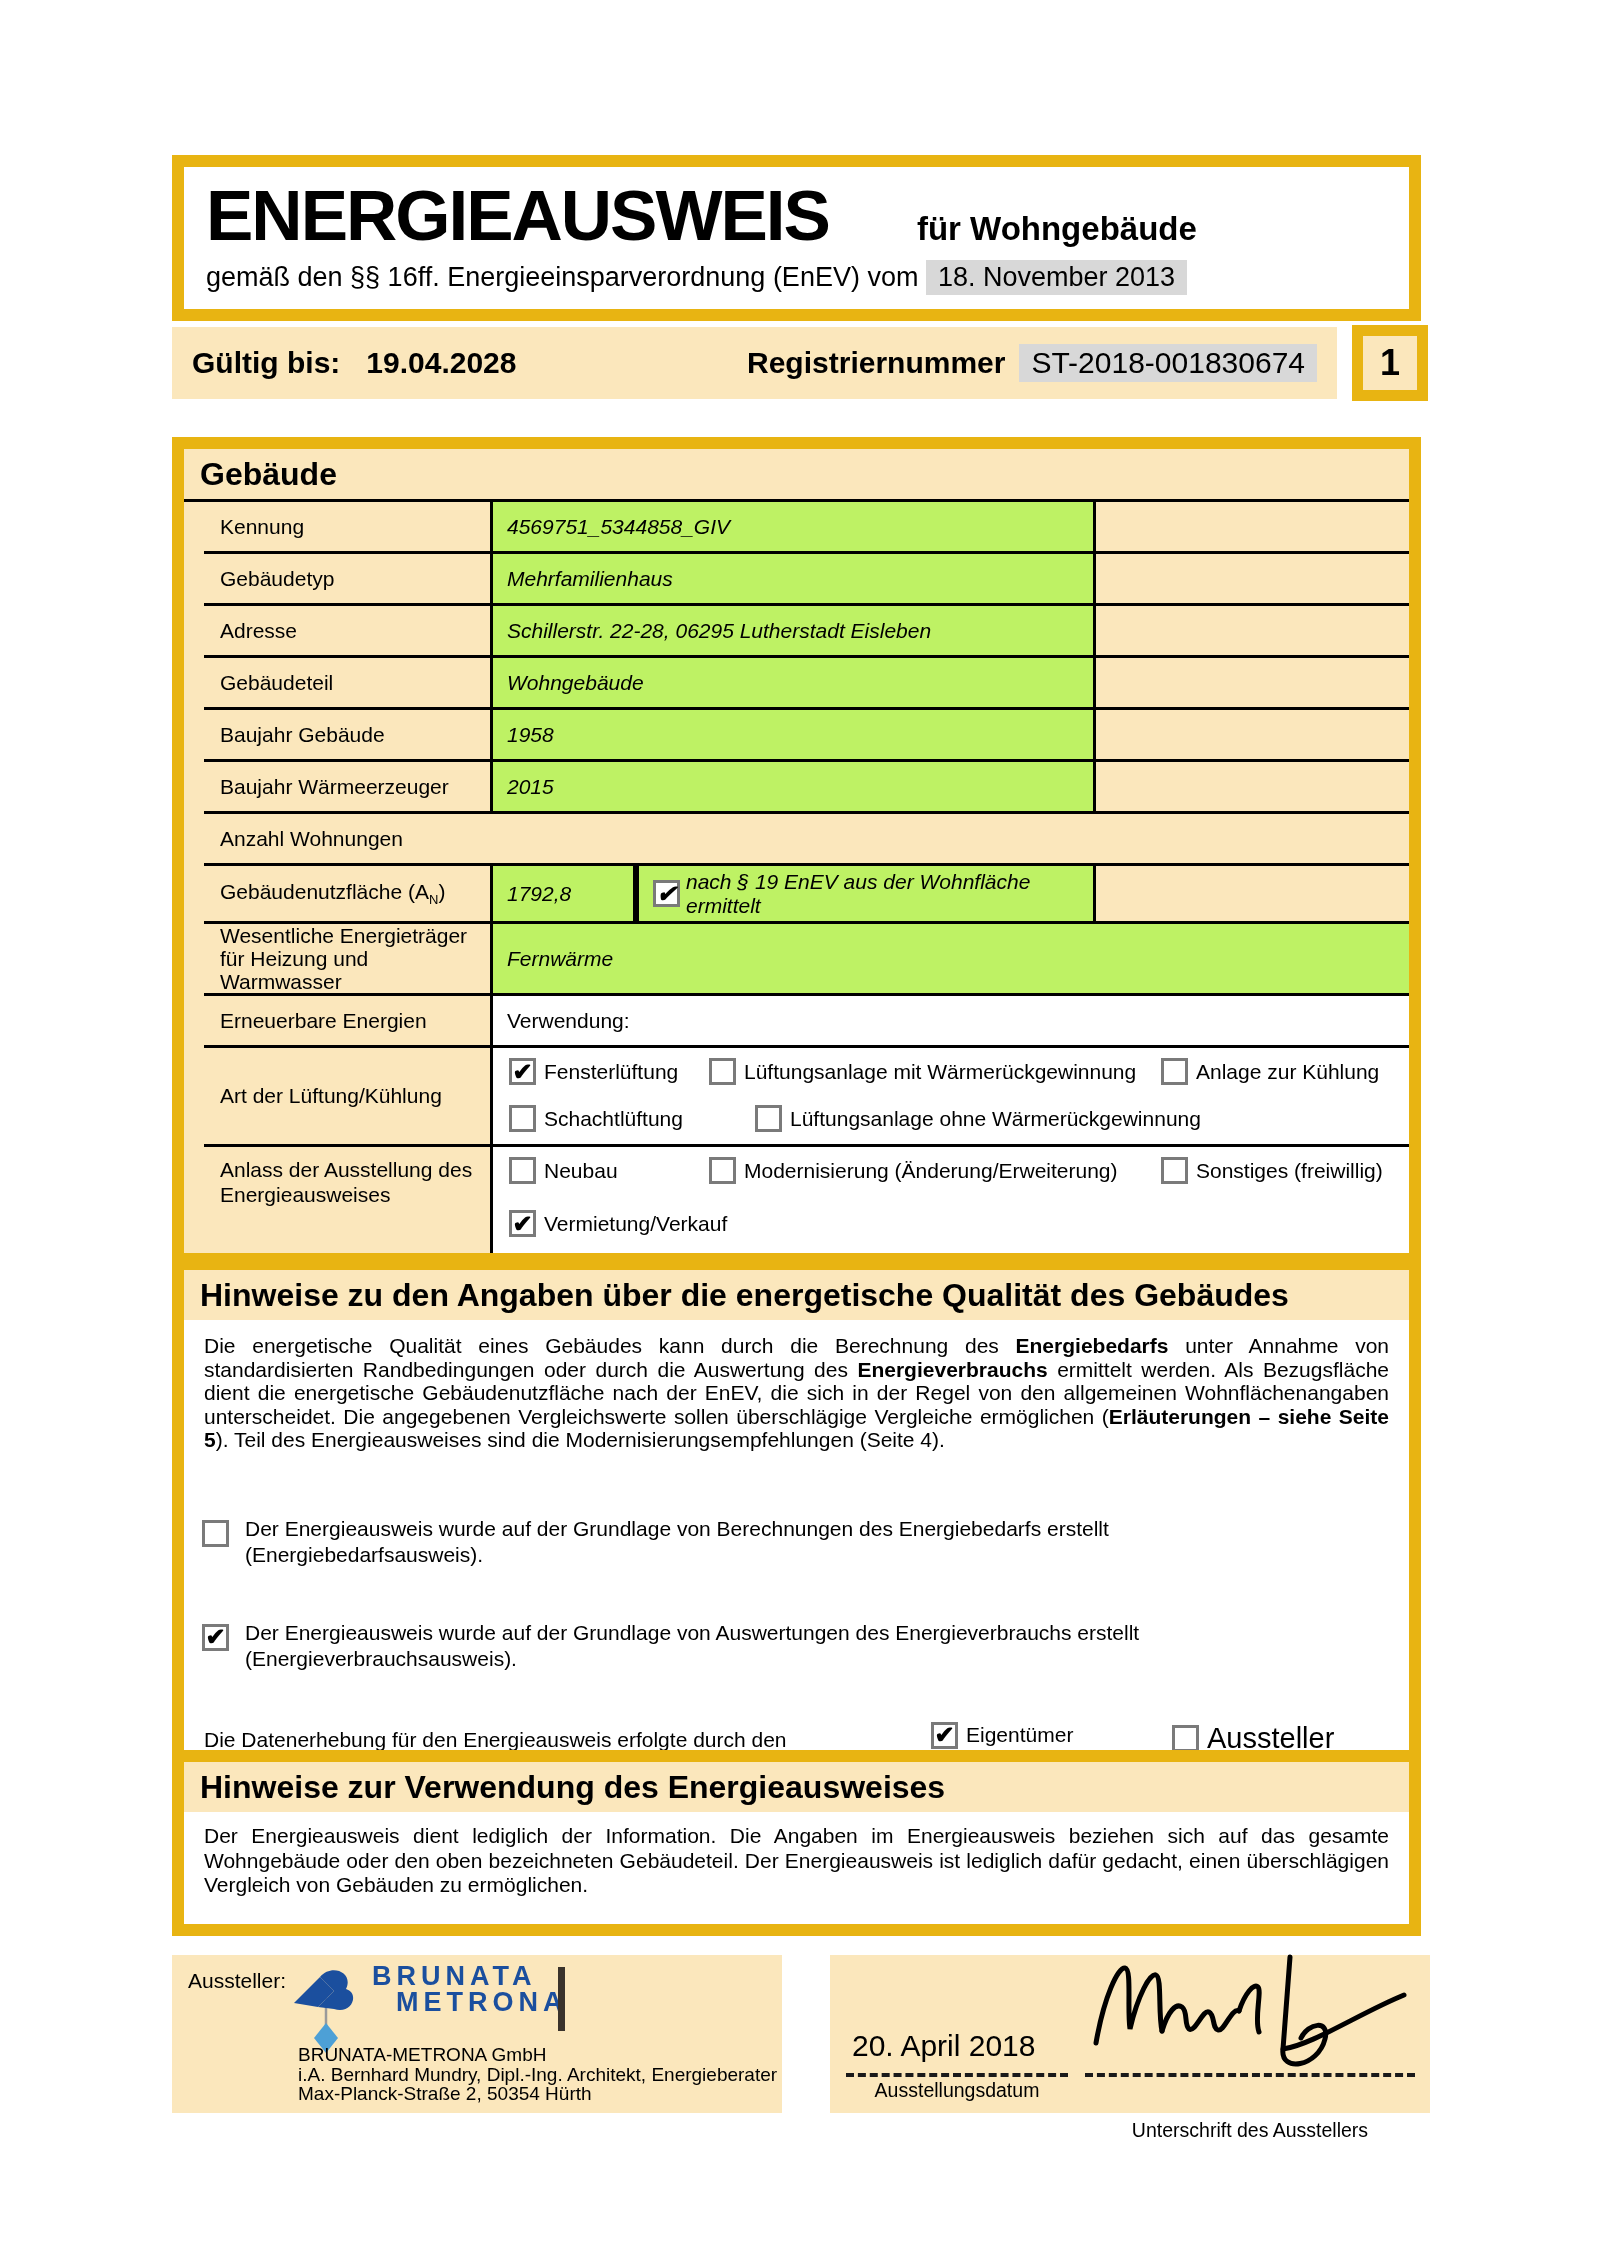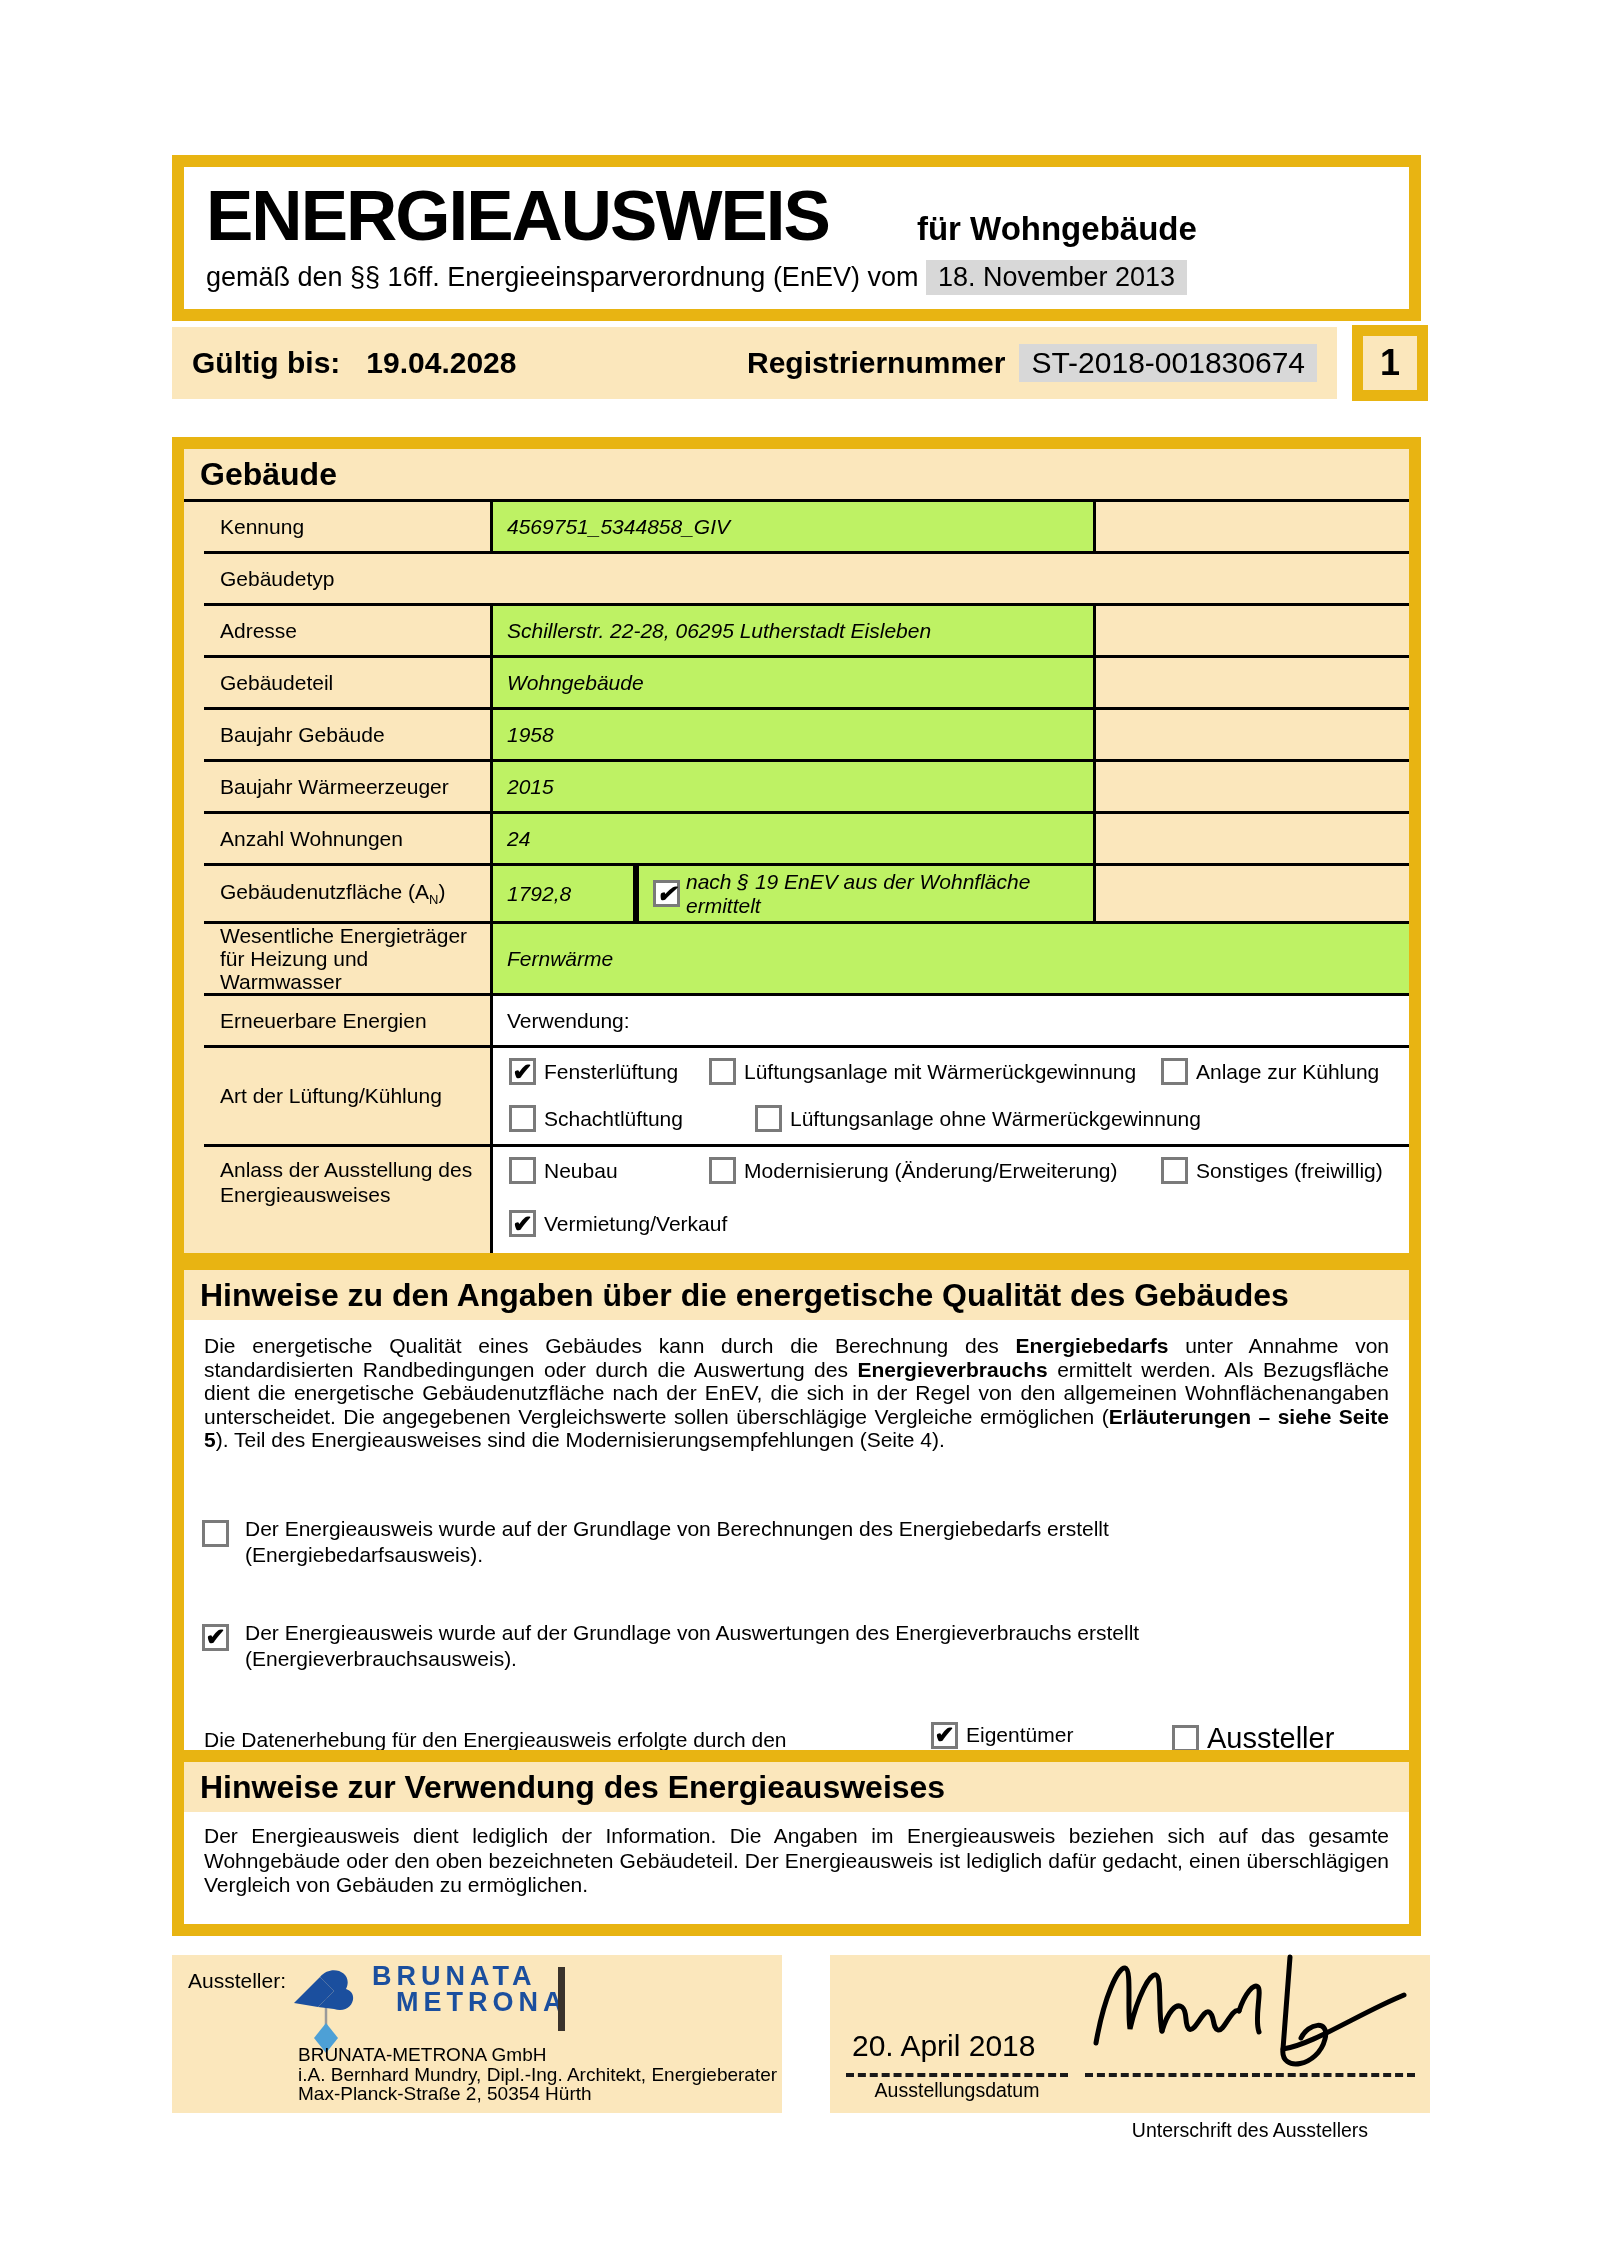--- a/index.html
+++ b/index.html
@@ -124,20 +124,21 @@
   <div class="sec-title">Gebäude</div>
   <div class="tbl">
 
     <div class="trow">
       <div class="tl minh">Kennung</div>
       <div class="tv w-std minh">4569751_5344858_GIV</div>
     </div>
 
     <div class="trow">
       <div class="tl minh">Gebäudetyp</div>
+      <div class="tv w-std minh">Mehrfamilienhaus</div>
       <div class="fill-cream"></div>
     </div>
 
     <div class="trow">
       <div class="tl minh">Adresse</div>
       <div class="tv w-std minh">Schillerstr. 22-28, 06295 Lutherstadt Eisleben</div>
       <div class="fill-cream"></div>
     </div>
 
     <div class="trow">
@@ -153,21 +154,20 @@
     </div>
 
     <div class="trow">
       <div class="tl minh">Baujahr Wärmeerzeuger</div>
       <div class="tv w-std minh">2015</div>
       <div class="fill-cream"></div>
     </div>
 
     <div class="trow">
       <div class="tl minh">Anzahl Wohnungen</div>
-      <div class="tv w-std minh">24</div>
       <div class="fill-cream"></div>
     </div>
 
     <div class="trow">
       <div class="tl" style="min-height:55px;">
         <span><span>Gebäudenutzfläche (A</span><sub>N</sub><span>)</span></span>
       </div>
       <div class="tv w-sm">1792,8</div>
       <div class="tv w-cb">
         <span class="cb">✔</span>

